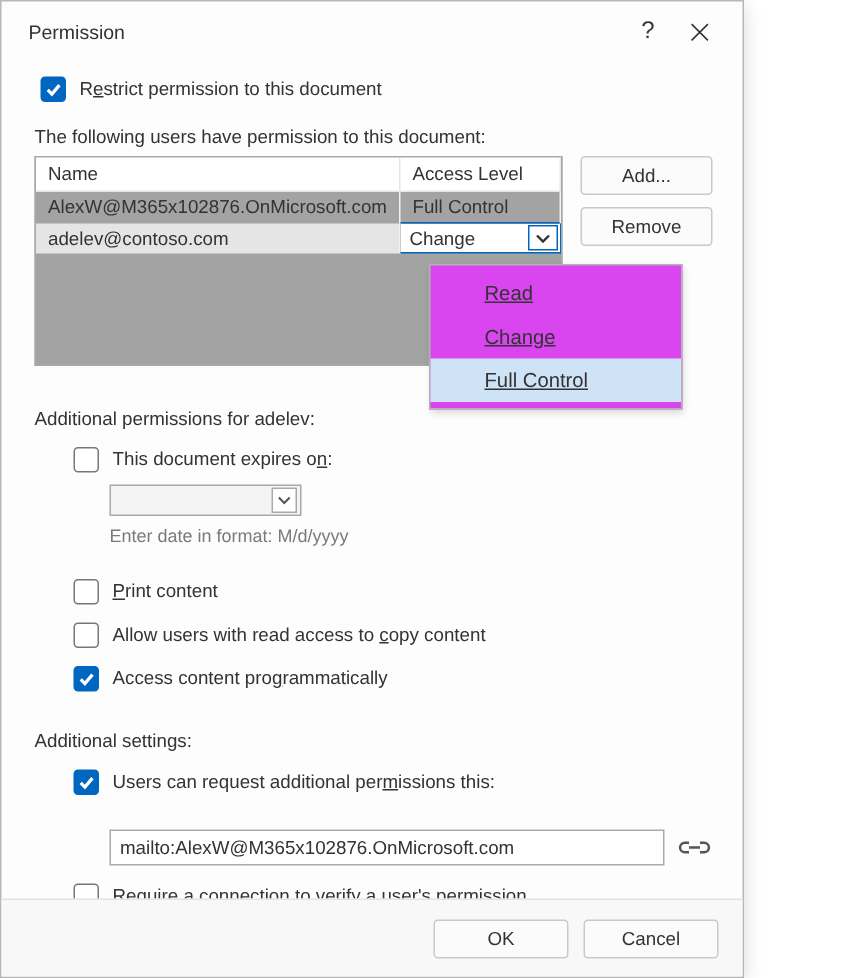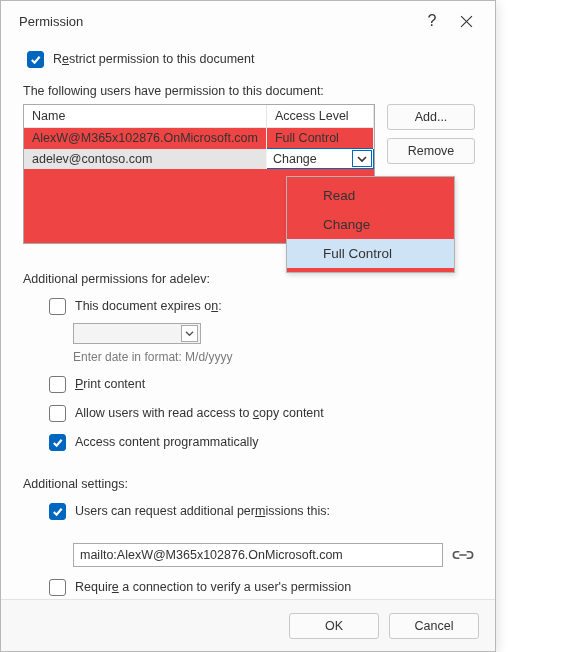--- a/index.html
+++ b/index.html
@@ -56,21 +56,21 @@
   .cb-label{line-height:1;}
   .cb-label .ul{text-decoration:underline;}
 
   .section-label{padding:10px 0 6px 0;}
 
   
   .users-wrap{display:flex;gap:12px;}
   .users-table{
     flex:1;
     border:1px solid var(--border-dark);
-    background:#ef4444;
+    background:#a3a3a3;
     height:140px;
     position:relative;
   }
   .users-table table{border-collapse:collapse;width:100%;}
   .users-table th{
     text-align:left;font-weight:400;
     padding:4px 8px;border-bottom:1px solid #e5e5e5;border-right:1px solid #e5e5e5;
     background:#fff;
   }
   .users-table td{padding:3px 8px;border-right:1px solid #f2f2f2;}
@@ -89,32 +89,32 @@
 
   .side-btns{display:flex;flex-direction:column;gap:8px;width:88px;}
   .wbtn{
     background:var(--btn-bg);border:1px solid var(--btn-border);
     border-radius:3px;padding:5px 8px;text-align:center;
   }
 
   
   .popup{
     position:absolute;left:285px;top:175px;width:169px;
-    background:#ef4444;border:1px solid #b4b4b4;
+    background:#d946ef;border:1px solid #b4b4b4;
     box-shadow:1px 2px 5px rgba(0,0,0,.15);
-    padding:4px 0;z-index:10;
+    padding:4px 0;z-index:10;text-decoration:underline;
   }
   .popup-item{
     padding:7px 0 7px 36px;font-size:13.5px;color:#333;
   }
   .popup-item.hover{background:var(--dropdown-sel);}
 
   
   .addperm{padding-top:18px;}
-  .expire-block{padding-left:50px;margin-top:2px;margin-bottom:6px;}
+  .expire-block{padding-left:50px;margin-top:2px;margin-bottom:16px;}
   .date-input{
     width:128px;height:21px;border:1px solid var(--border-dark);
     background:#f4f4f4;display:inline-flex;align-items:center;justify-content:flex-end;
     padding:0 2px;
   }
   .date-input .dd-chev{
     width:17px;height:17px;border:1px solid var(--border-dark);
     display:flex;align-items:center;justify-content:center;background:#fff;
   }
   .hint{color:var(--muted);margin-top:6px;font-size:12px;}

